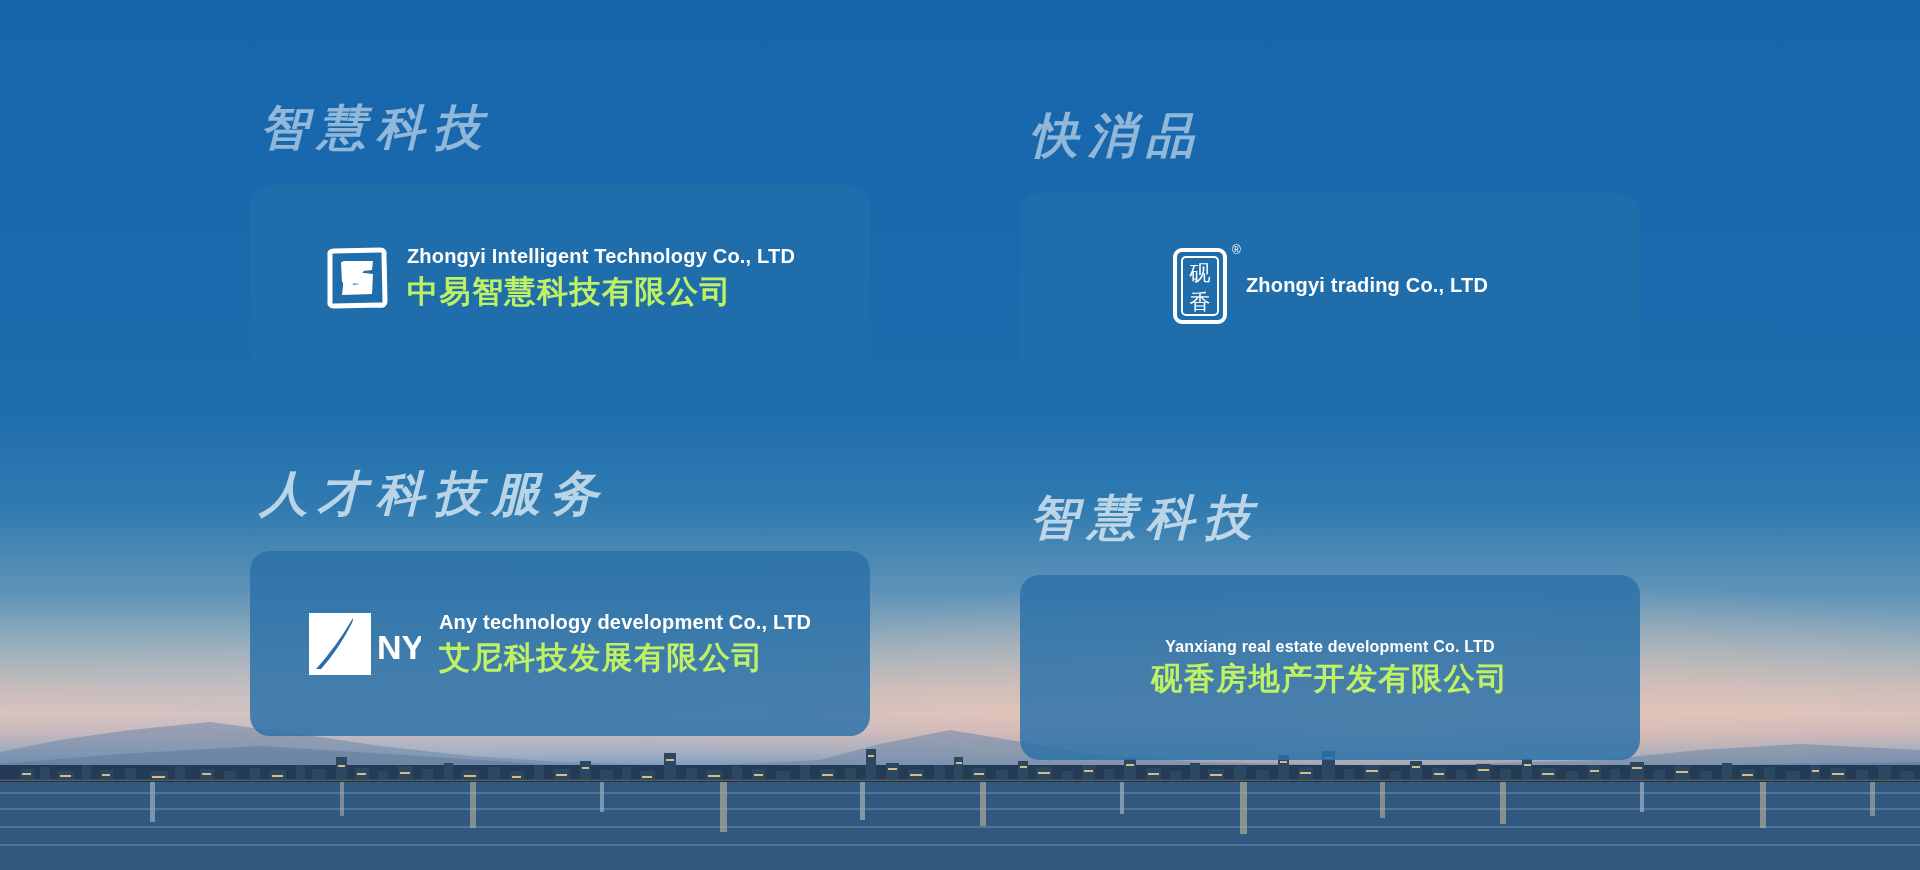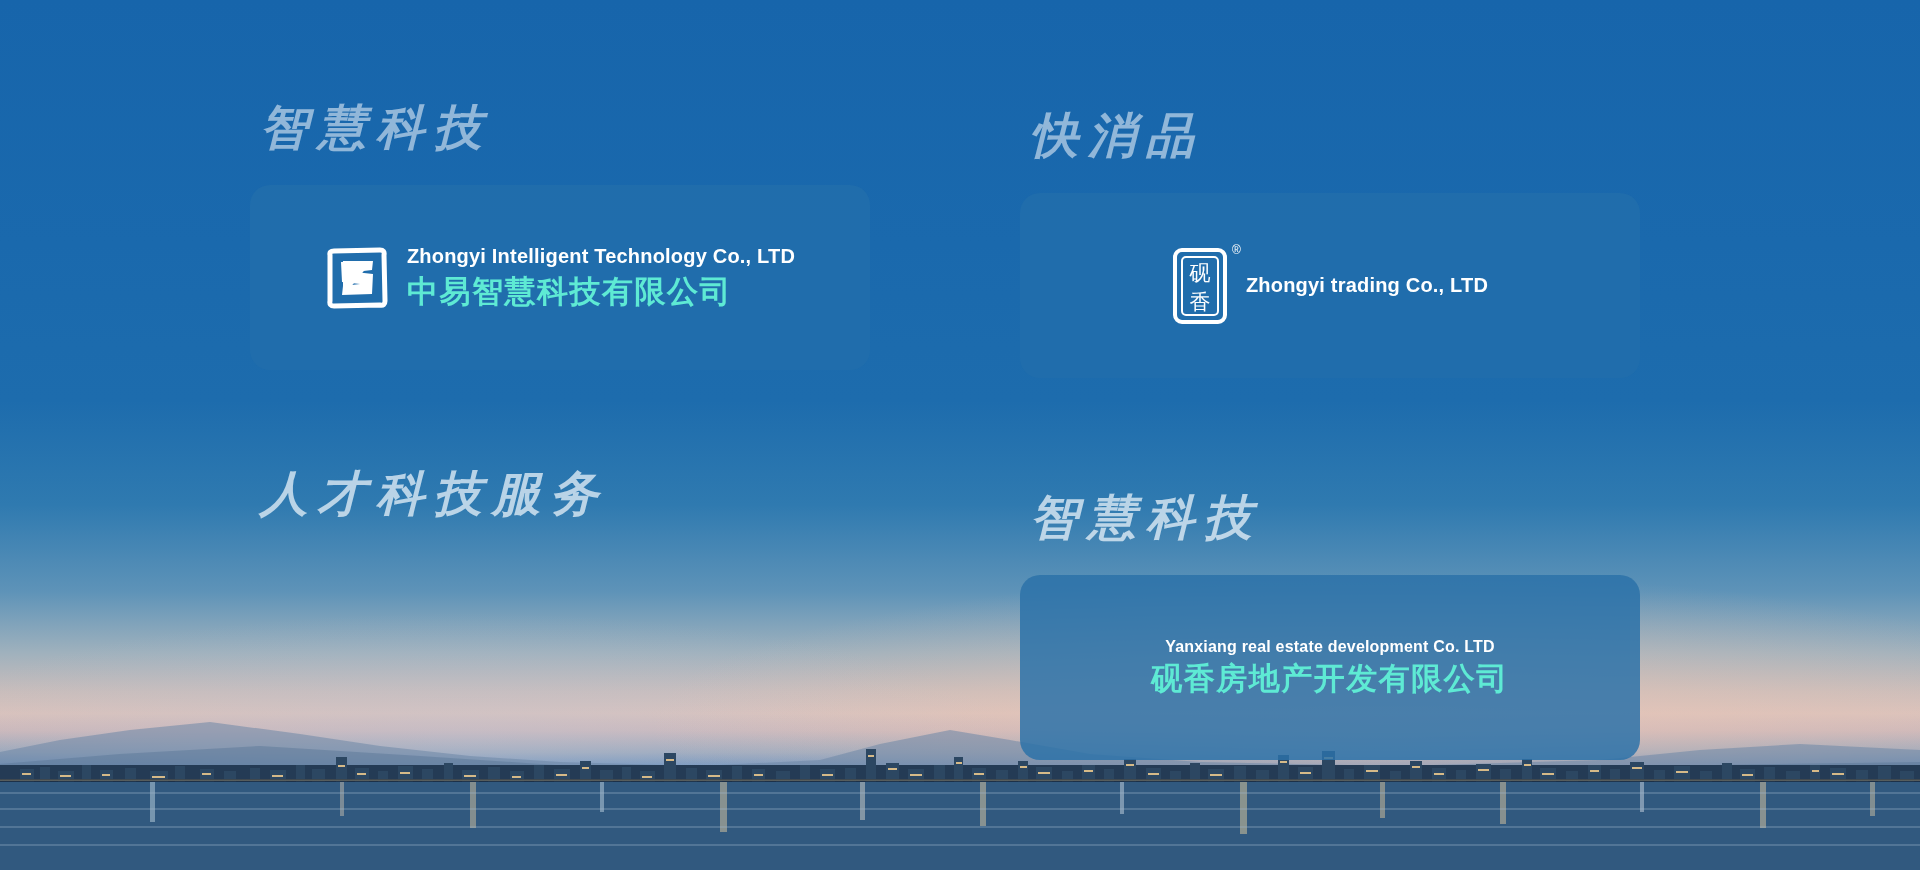--- a/index.html
+++ b/index.html
@@ -155,21 +155,21 @@
   }
   .name-en {
     color: #ffffff;
     font-size: 20px;
     font-weight: 700;
     line-height: 1.35;
     letter-spacing: 0.2px;
     white-space: nowrap;
   }
   .name-cn {
-    color: #5eead4;
+    color: #bef264;
     font-size: 31px;
     font-weight: 700;
     line-height: 1.3;
     letter-spacing: 1.5px;
     white-space: nowrap;
     margin-top: 2px;
   }
   .card-inner.no-logo .names { align-items: center; text-align: center; }
   .card-inner.no-logo .name-en { font-size: 16px; }
 
@@ -414,20 +414,38 @@
           </div>
           <div class="names">
             <div class="name-en">Zhongyi trading Co., LTD</div>
           </div>
         </div>
       </div>
     </div>
 
     <div class="cell cell-bl">
       <div class="category-title">人才科技服务</div>
+      <div class="company-card">
+        <div class="card-inner">
+          <div class="logo-slot">
+            <svg class="logo-any" viewBox="0 0 112 62">
+              <rect x="0" y="0" width="62" height="62" fill="#ffffff"></rect>
+              <path d="M7 56 Q27 34 44 5 L44 8 Q30 36 12 56 Z" fill="#2a6fab"></path>
+              <path d="M44 5 L58 56 L45 56 L41 40 Q43 22 44 5 Z" fill="#ffffff"></path>
+              <path d="M44 6 L57 56 L47 56 L40 34 Z" fill="#2a6fab" opacity="0"></path>
+              <path d="M36 46 L52 46 L54 56 L33 56 Z" fill="#ffffff"></path>
+              <text x="68" y="46" font-family="'Liberation Sans', sans-serif" font-size="34" font-weight="700" fill="#ffffff">NY</text>
+            </svg>
+          </div>
+          <div class="names">
+            <div class="name-en">Any technology development Co., LTD</div>
+            <div class="name-cn">艾尼科技发展有限公司</div>
+          </div>
+        </div>
+      </div>
     </div>
 
     <div class="cell cell-br">
       <div class="category-title">智慧科技</div>
       <div class="company-card">
         <div class="card-inner no-logo">
           <div class="names">
             <div class="name-en">Yanxiang real estate development Co. LTD</div>
             <div class="name-cn">砚香房地产开发有限公司</div>
           </div>

